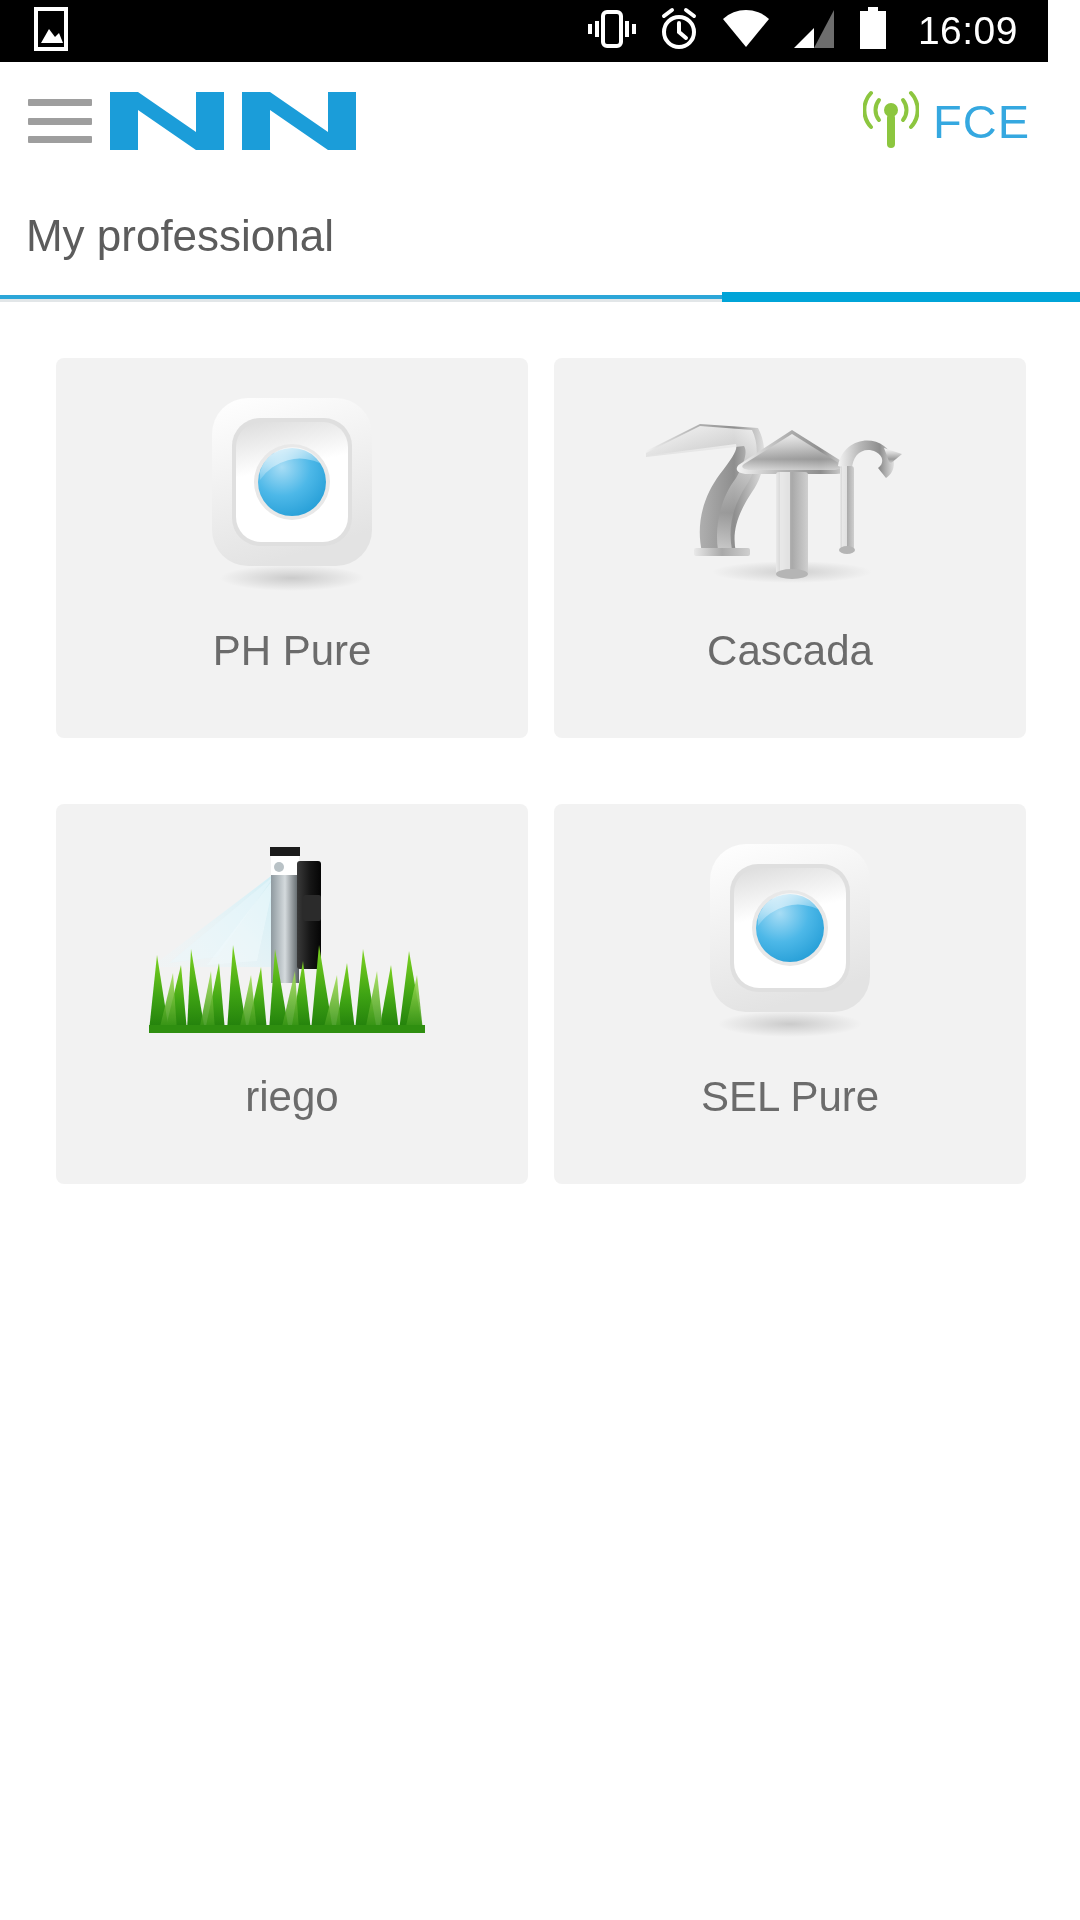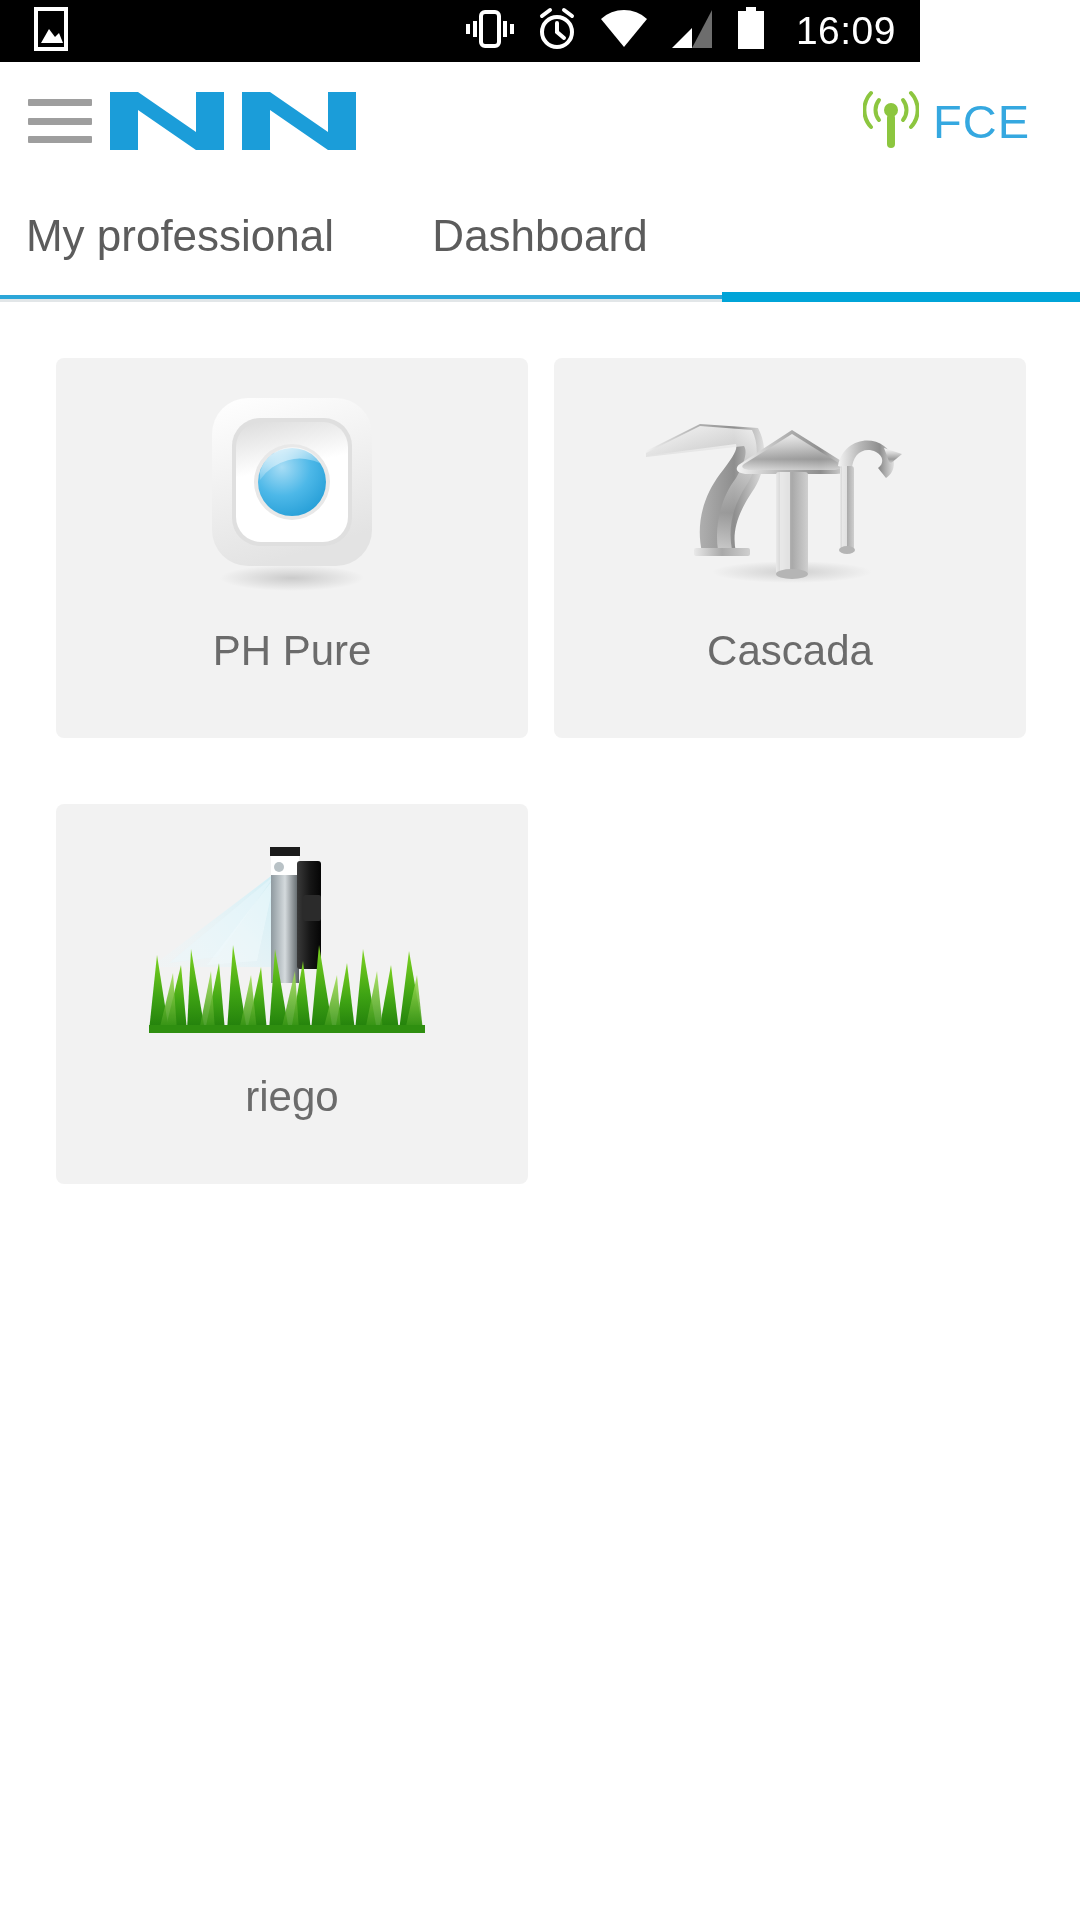--- a/index.html
+++ b/index.html
@@ -6,24 +6,24 @@
   html, body {
     width:1080px; height:1920px;
     background:#ffffff;
     font-family:"Liberation Sans", sans-serif;
     overflow:hidden;
   }
 
   
   .statusbar{
     position:relative;
-    width:920px; height:62px;
+    width:1048px; height:62px;
     background:#000000;
     display:flex; align-items:center;
-    padding:0 24px 0 34px;
+    padding:0 30px 0 34px;
   }
   .sb-left{ display:flex; align-items:center; gap:14px; }
   .sb-right{ margin-left:auto; display:flex; align-items:center; gap:22px; }
   .sb-time{
     color:#ffffff; font-size:39px; letter-spacing:0.5px;
     font-family:"Liberation Sans", sans-serif;
     margin-left:8px;
   }
 
   
@@ -206,23 +206,20 @@
         <path d="M48 5 A25 25 0 0 1 48 39" fill="none" stroke="#8cc63f" stroke-width="4" stroke-linecap="round"></path>
       </svg>
     </span>
     <span class="fce-label">FCE</span>
   </div>
 </div>
 
 <div class="tabs">
   <div class="tab t1">
     <span>My professional</span>
-  </div>
-  <div class="tab t2">
-    <span>Dashboard</span>
   </div>
 </div>
 <div class="tabline-wrap">
   <div class="tabline-thin-grey"></div>
   <div class="tabline-thin"></div>
   <div class="tabline-active"></div>
 </div>
 
 <div class="content">
   <div class="grid">
@@ -378,15 +375,29 @@
             <path d="M176 186 L190 130 L194 186 Z"></path>
             <path d="M218 186 L230 126 L236 186 Z"></path>
             <path d="M258 186 L270 130 L276 186 Z"></path>
           </g>
           <rect x="2" y="180" width="276" height="8" fill="#2f8f10"></rect>
         </svg>
       </div>
       <div class="card-label">riego</div>
     </div>
 
+    <div class="card">
+      <div class="card-art">
+        <svg width="205" height="205" viewBox="0 0 205 205">
+          <ellipse cx="102" cy="186" rx="72" ry="13" fill="url(#shadowG)"></ellipse>
+          <rect x="22" y="6" width="160" height="168" rx="36" fill="url(#modOut)"></rect>
+          <rect x="42" y="26" width="120" height="128" rx="28" fill="#dfdfdf"></rect>
+          <rect x="46" y="30" width="112" height="120" rx="25" fill="url(#modIn)"></rect>
+          <circle cx="102" cy="90" r="38" fill="#e8e8e8"></circle>
+          <circle cx="102" cy="90" r="34" fill="url(#ballG)"></circle>
+          <path d="M70 80 A34 34 0 0 1 132 72 A48 48 0 0 0 70 88 Z" fill="url(#ballHi)"></path>
+        </svg>
+      </div>
+      <div class="card-label">SEL Pure</div>
+    </div>
 
   </div>
 </div>
 
 </body></html>

